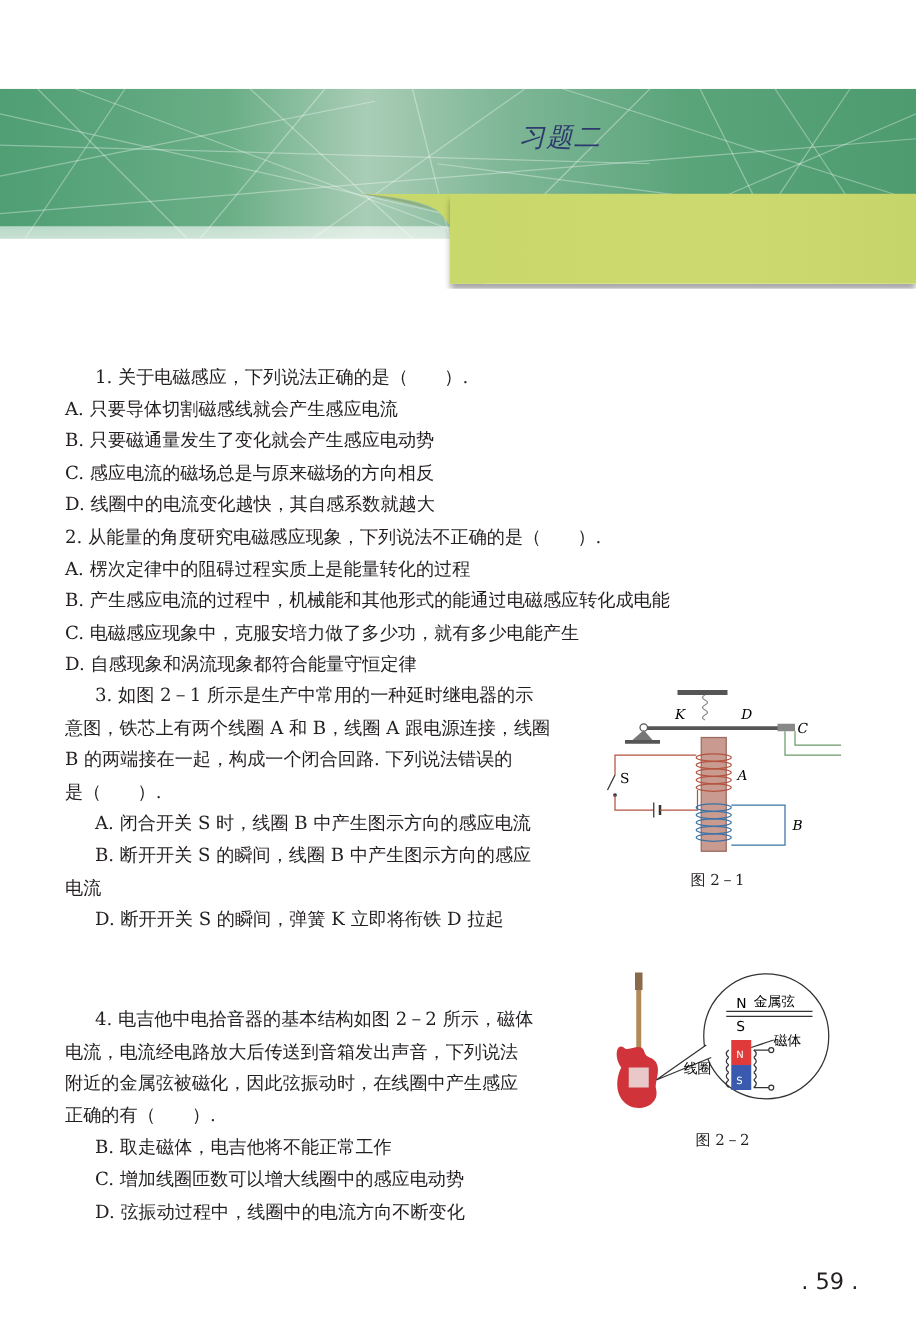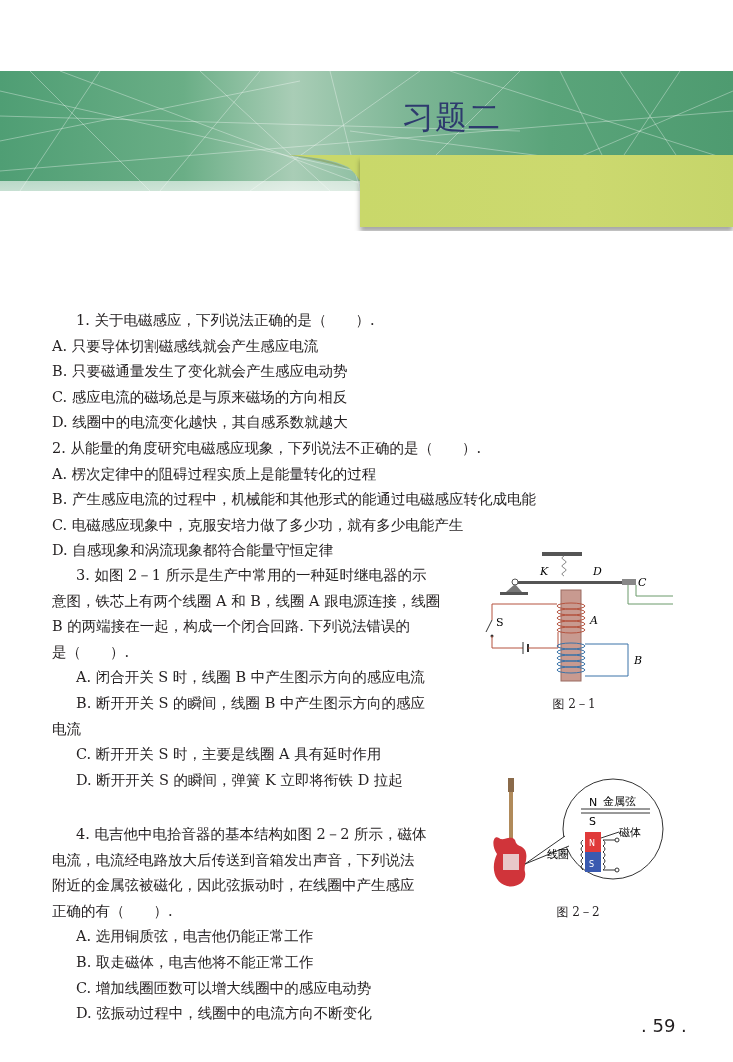--- a/index.html
+++ b/index.html
@@ -9,26 +9,26 @@
   .banner-green { position: absolute; left: 0; top: 0; width: 733px; height: 120px;
     background: linear-gradient(90deg, #4f9e74 0%, #6aae86 25%, #a9cdb6 40%, #7fb797 55%, #5aa47a 75%, #4e9b70 100%); }
   .banner-green svg { position: absolute; left: 0; top: 0; }
   .banner-white-fade { position: absolute; left: 0; top: 110px; width: 380px; height: 50px;
     background: linear-gradient(180deg, rgba(255,255,255,0.6), #ffffff); }
   .title-tab { position: absolute; left: 360px; top: 84px; width: 373px; height: 72px;
     background: linear-gradient(90deg, #c9d86a 0%, #ccd96f 60%, #c6d56a 100%);
     box-shadow: 0 5px 5px rgba(0,0,0,0.35);
     border-top-left-radius: 0; }
   .title-curl { position: absolute; left: 288px; top: 84px; width: 100px; height: 72px; }
-  .title-text { position: absolute; left: 402px; top: 96px; font-family: "DejaVu Sans", sans-serif;
-    font-size: 32px; color: #2e3a6e; letter-spacing: 1px; }
+  .title-text { position: absolute; left: 415px; top: 96px; font-family: "DejaVu Sans", sans-serif;
+    font-size: 21px; color: #2e3a6e; letter-spacing: 1px; font-style: italic; }
 
   .content { position: absolute; left: 52px; top: 290px; width: 560px; font-size: 14.5px; line-height: 25.6px; }
   .line { white-space: nowrap; }
-  .ind1 { padding-left: 24px; margin-top: 18px; }
+  .ind1 { padding-left: 24px; }
   .q-block { position: absolute; left: 52px; width: 415px; font-size: 14.5px; line-height: 25.6px; }
   .q-block .opt { padding-left: 24px; }
   .fig { position: absolute; }
   .fig-caption { position: absolute; font-size: 12px; color: #231f20; width: 100px; text-align: center; }
   .page-num { position: absolute; left: 641px; top: 1015px; font-family: "DejaVu Sans", sans-serif; font-size: 18px; }
 </style>
 </head>
 <body>
 
 <div class="banner">
@@ -83,21 +83,20 @@
 </div>
 
 <div class="q-block" style="top:545px;">
   <div class="line ind1">3.  如图 2－1 所示是生产中常用的一种延时继电器的示</div>
   <div class="line">意图，铁芯上有两个线圈 A 和 B，线圈 A 跟电源连接，线圈</div>
   <div class="line">B 的两端接在一起，构成一个闭合回路. 下列说法错误的</div>
   <div class="line">是（　　）.</div>
   <div class="line opt"><span>A.</span> <span>闭合开关 S 时，线圈 B 中产生图示方向的感应电流</span></div>
   <div class="line opt"><span>B.</span> <span>断开开关 S 的瞬间，线圈 B 中产生图示方向的感应</span></div>
   <div class="line">电流</div>
-  <div class="line opt"><span>C.</span> <span>断开开关 S 时，主要是线圈 A 具有延时作用</span></div>
   <div class="line opt"><span>D.</span> <span>断开开关 S 的瞬间，弹簧 K 立即将衔铁 D 拉起</span></div>
 </div>
 
 <div class="fig" style="left:478px; top:548px; width:195px; height:140px;">
   <svg width="195" height="140" viewBox="0 0 195 140" font-family="DejaVu Serif, serif">
     <rect x="64" y="4" width="40" height="4" fill="#555"></rect>
     <path d="M86,8 q-4,2 0,4 q4,2 0,4 q-4,2 0,4 q4,2 0,4 q-4,2 0,4" stroke="#888" fill="none"></path>
     <text x="62" y="27" font-size="11" font-style="italic">K</text>
     <text x="115" y="27" font-size="11" font-style="italic">D</text>
     <rect x="36" y="33" width="115" height="3" fill="#555"></rect>
@@ -136,21 +135,20 @@
     <text x="156" y="116" font-size="11" font-style="italic">B</text>
   </svg>
 </div>
 <div class="fig-caption" style="left:524px; top:696px;">图 2－1</div>
 
 <div class="q-block" style="top:804px;">
   <div class="line ind1">4.  电吉他中电拾音器的基本结构如图 2－2 所示，磁体</div>
   <div class="line">电流，电流经电路放大后传送到音箱发出声音，下列说法</div>
   <div class="line">附近的金属弦被磁化，因此弦振动时，在线圈中产生感应</div>
   <div class="line">正确的有（　　）.</div>
-  <div class="line opt"><span>A.</span> <span>选用铜质弦，电吉他仍能正常工作</span></div>
   <div class="line opt"><span>B.</span> <span>取走磁体，电吉他将不能正常工作</span></div>
   <div class="line opt"><span>C.</span> <span>增加线圈匝数可以增大线圈中的感应电动势</span></div>
   <div class="line opt"><span>D.</span> <span>弦振动过程中，线圈中的电流方向不断变化</span></div>
 </div>
 
 <div class="fig" style="left:485px; top:774px; width:185px; height:120px;">
   <svg width="185" height="120" viewBox="0 0 185 120" font-family="DejaVu Sans, sans-serif">
     <g>
       <rect x="23" y="4" width="6" height="14" fill="#8a6a4a"></rect>
       <rect x="24" y="18" width="4" height="48" fill="#b08a5a"></rect>

